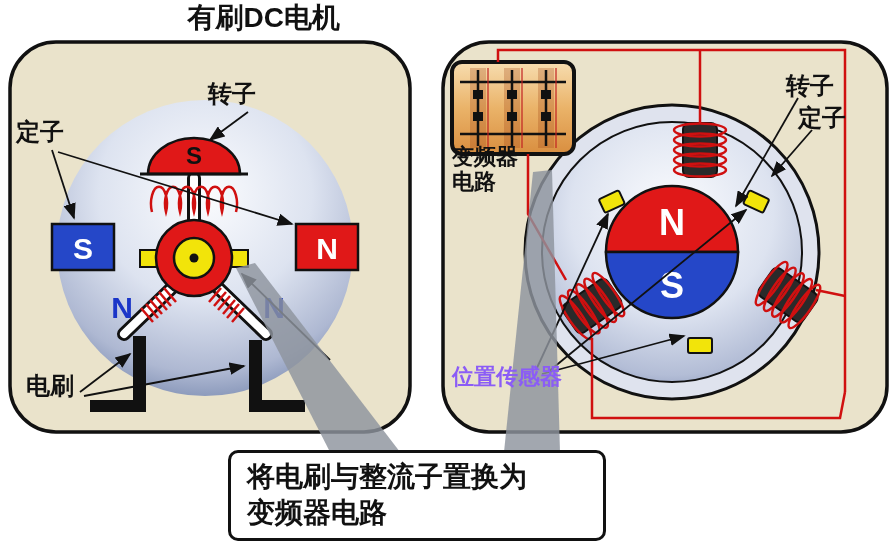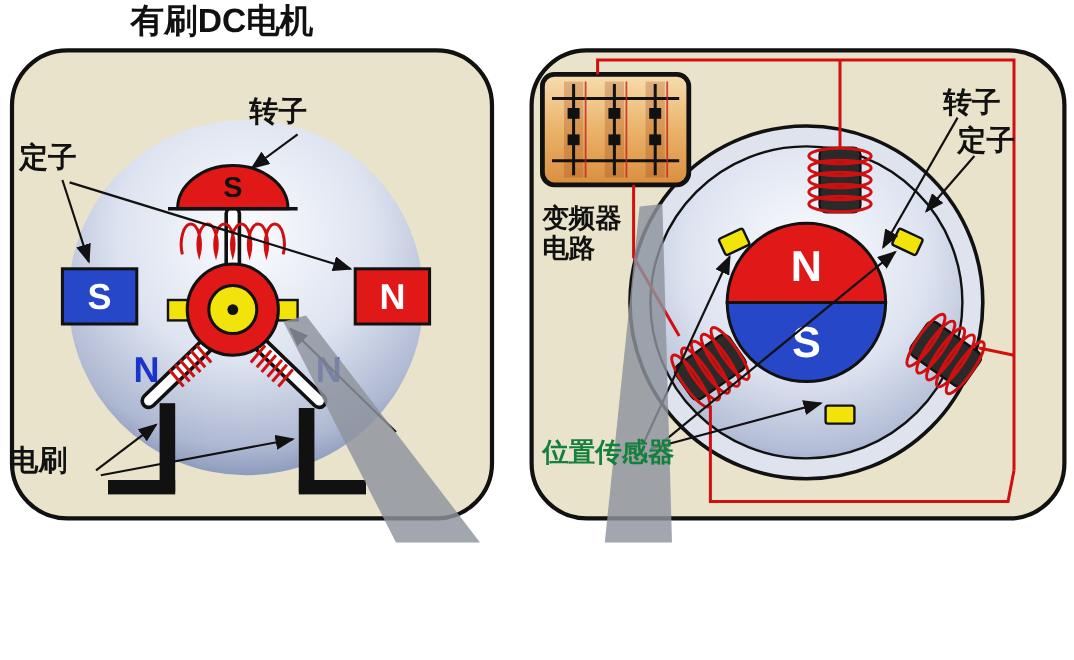--- a/index.html
+++ b/index.html
@@ -1,23 +1,23 @@
 <!DOCTYPE html>
 <html><head>
 <meta charset="utf-8">
 <style>
   html,body{margin:0;padding:0;background:#fff;}
   body{width:895px;height:550px;font-family:"Liberation Sans",sans-serif;}
   #canvas{position:relative;width:895px;height:550px;overflow:hidden;background:#fff;}
   #canvas > svg{position:absolute;left:0;top:0;}
   .lbl{position:absolute;font-weight:bold;color:#111;white-space:nowrap;line-height:1.15;}
-  .title{font-size:28px;text-align:center;}
+  .title{font-size:28px;text-align:right;}
   .big{font-size:24px;}
   .mid{font-size:22px;}
-  .gray{color:#15803d;}
+  .gray{color:#8b5cf6;}
   .callout{
     position:absolute;left:228px;top:450px;width:340px;
     background:#fff;border:3px solid #111;border-radius:10px;
     padding:6px 16px;font-size:28px;font-weight:bold;color:#111;line-height:1.3;
   }
 </style>
 </head>
 <body>
 
 <div id="canvas">
@@ -175,24 +175,28 @@
   </g>
 
   <polygon points="236,268 255,263 400,452 330,452" fill="#8e949d" opacity="0.82"></polygon>
   <polygon points="533,172 552,170 560,452 504,452" fill="#8e949d" opacity="0.82"></polygon>
 </svg>
 
 <div class="lbl title" style="left:30px;top:2px;width:310px;">有刷DC电机</div>
 
 <div class="lbl big" style="left:208px;top:80px;">转子</div>
 <div class="lbl big" style="left:16px;top:118px;">定子</div>
-<div class="lbl big" style="left:8px;top:372px;font-family:Liberation Serif, serif;">电刷</div>
-
-<div class="lbl mid" style="left:452px;top:169px;">
+<div class="lbl big" style="left:26px;top:372px;">电刷</div>
+
+<div class="lbl mid" style="left:452px;top:144px;">
   <div>变频器</div>
   <div>电路</div>
 </div>
 <div class="lbl big" style="left:786px;top:72px;">转子</div>
 <div class="lbl big" style="left:798px;top:104px;">定子</div>
 <div class="lbl mid gray" style="left:452px;top:364px;">位置传感器</div>
 
-
+<div class="callout">
+  <div>将电刷与整流子置换为</div>
+  <div>变频器电路</div>
 </div>
 
+</div>
+
 </body></html>

